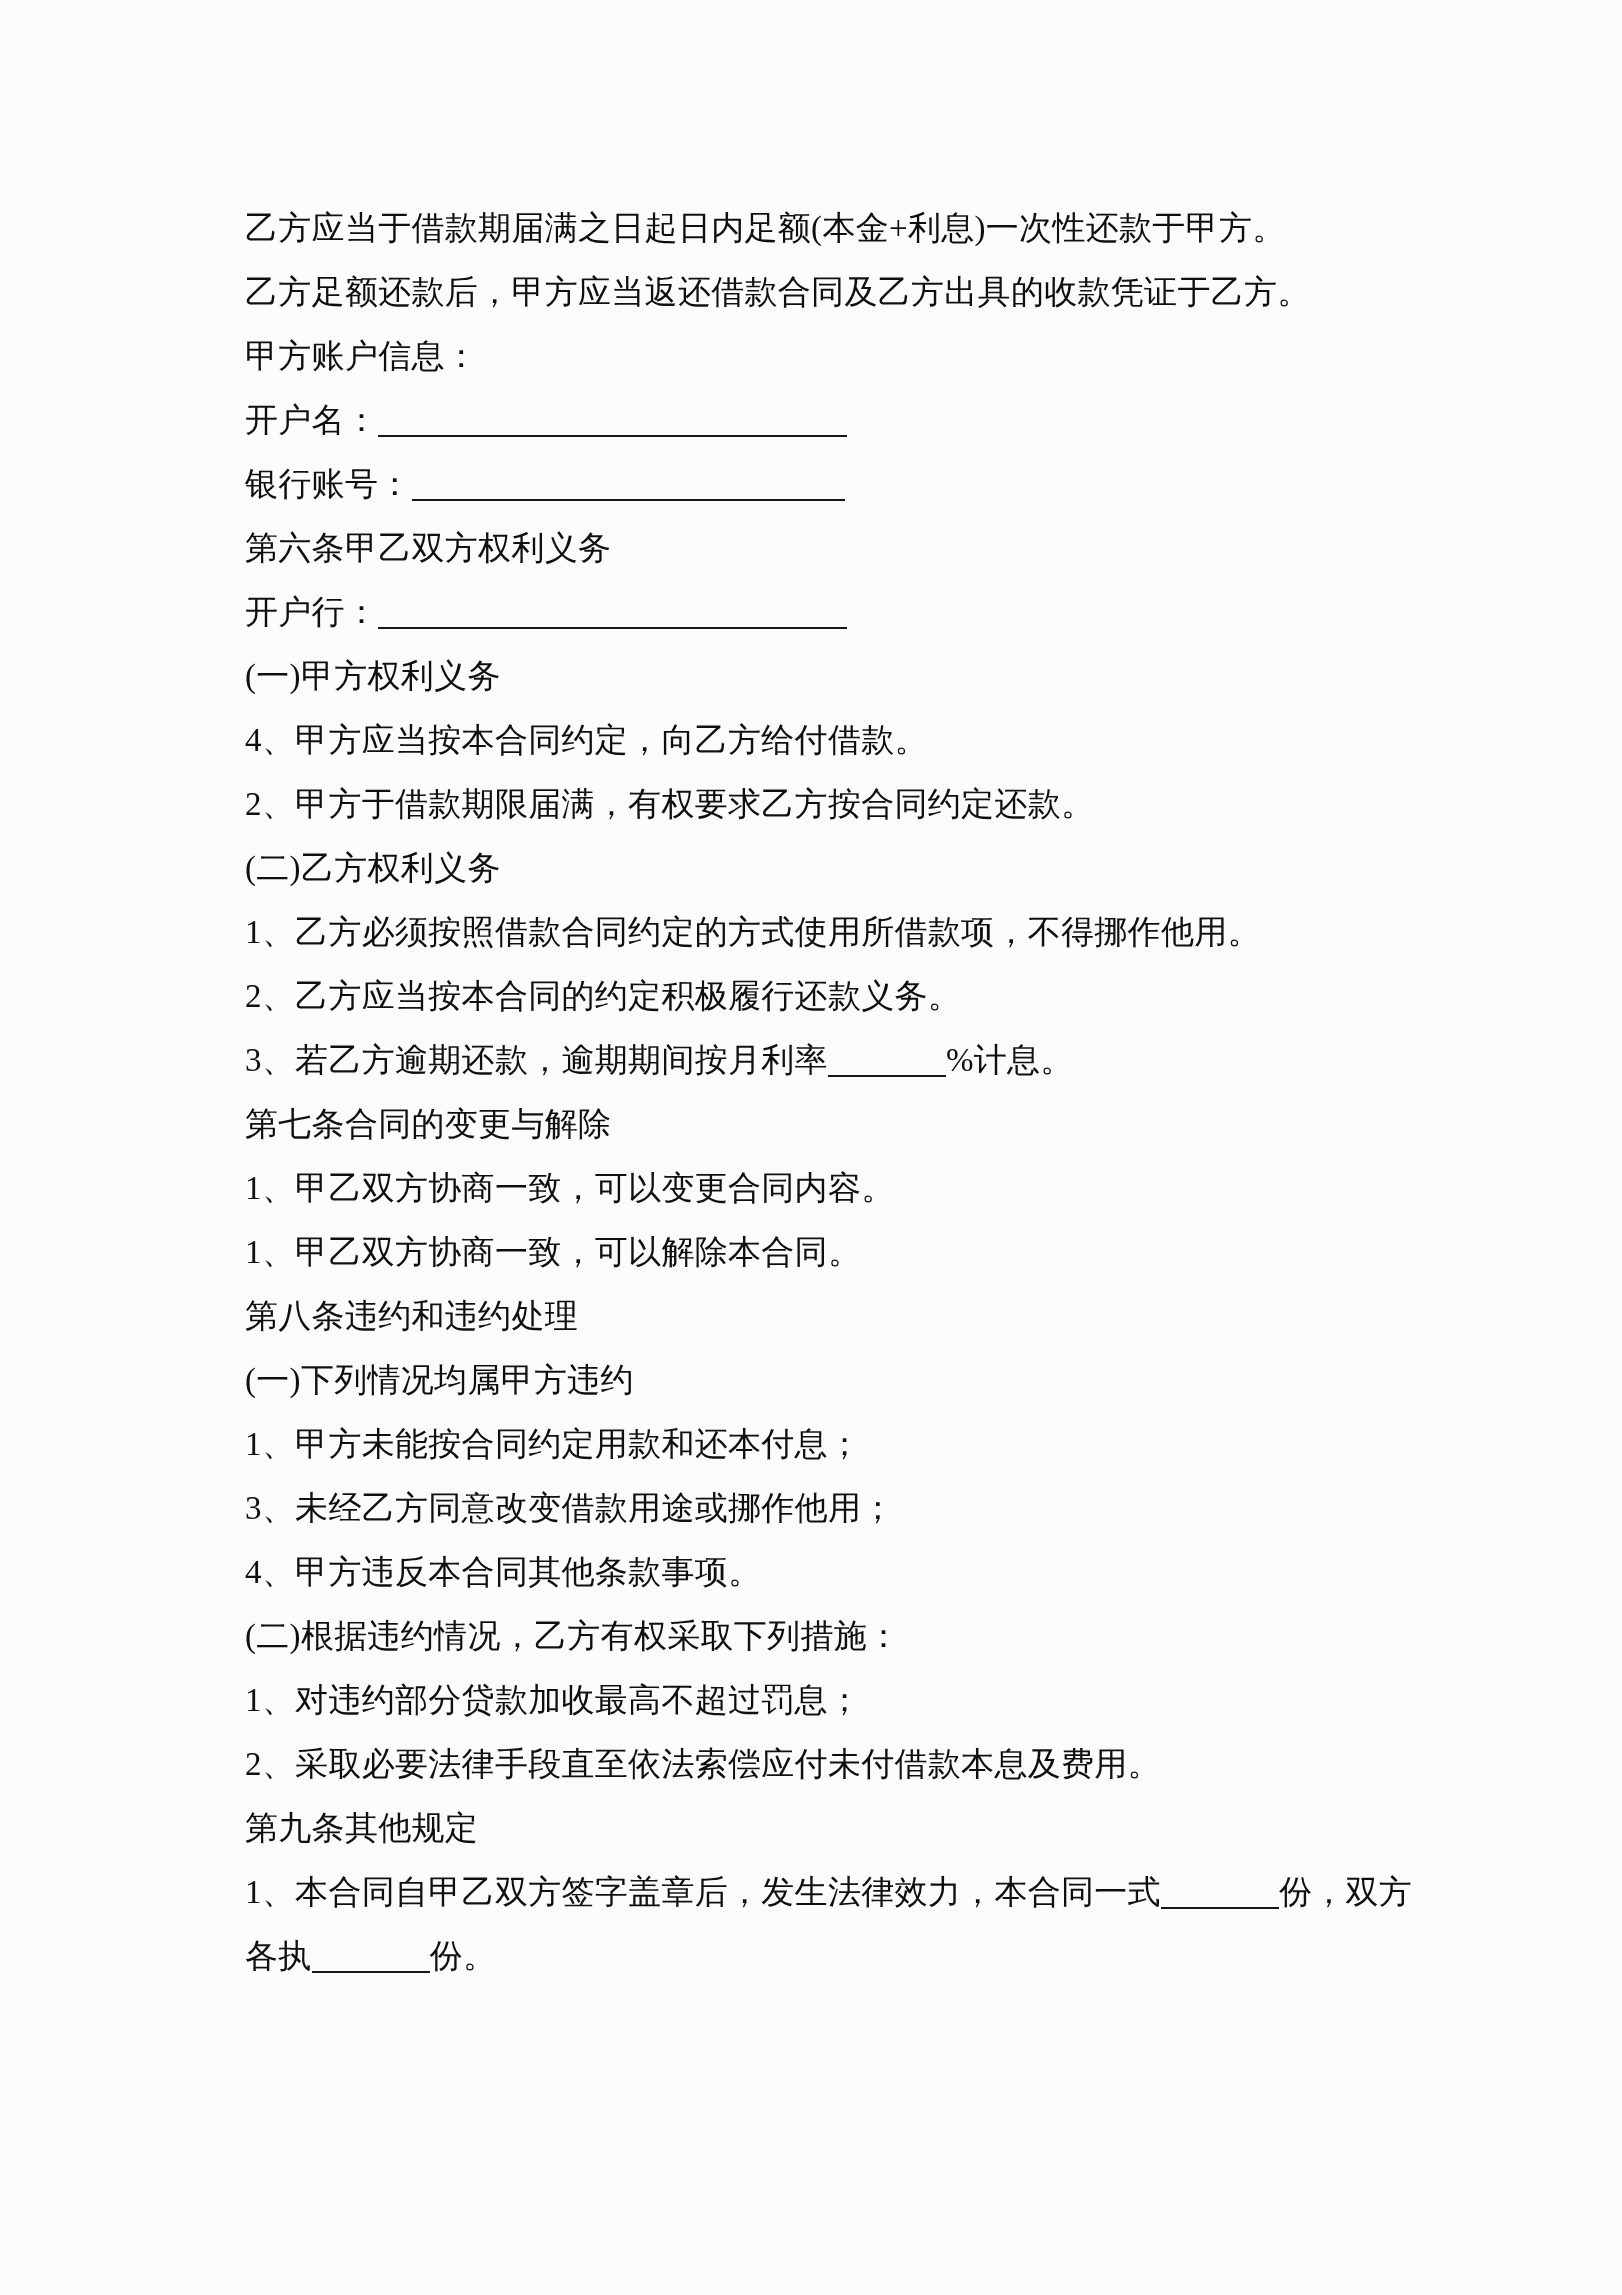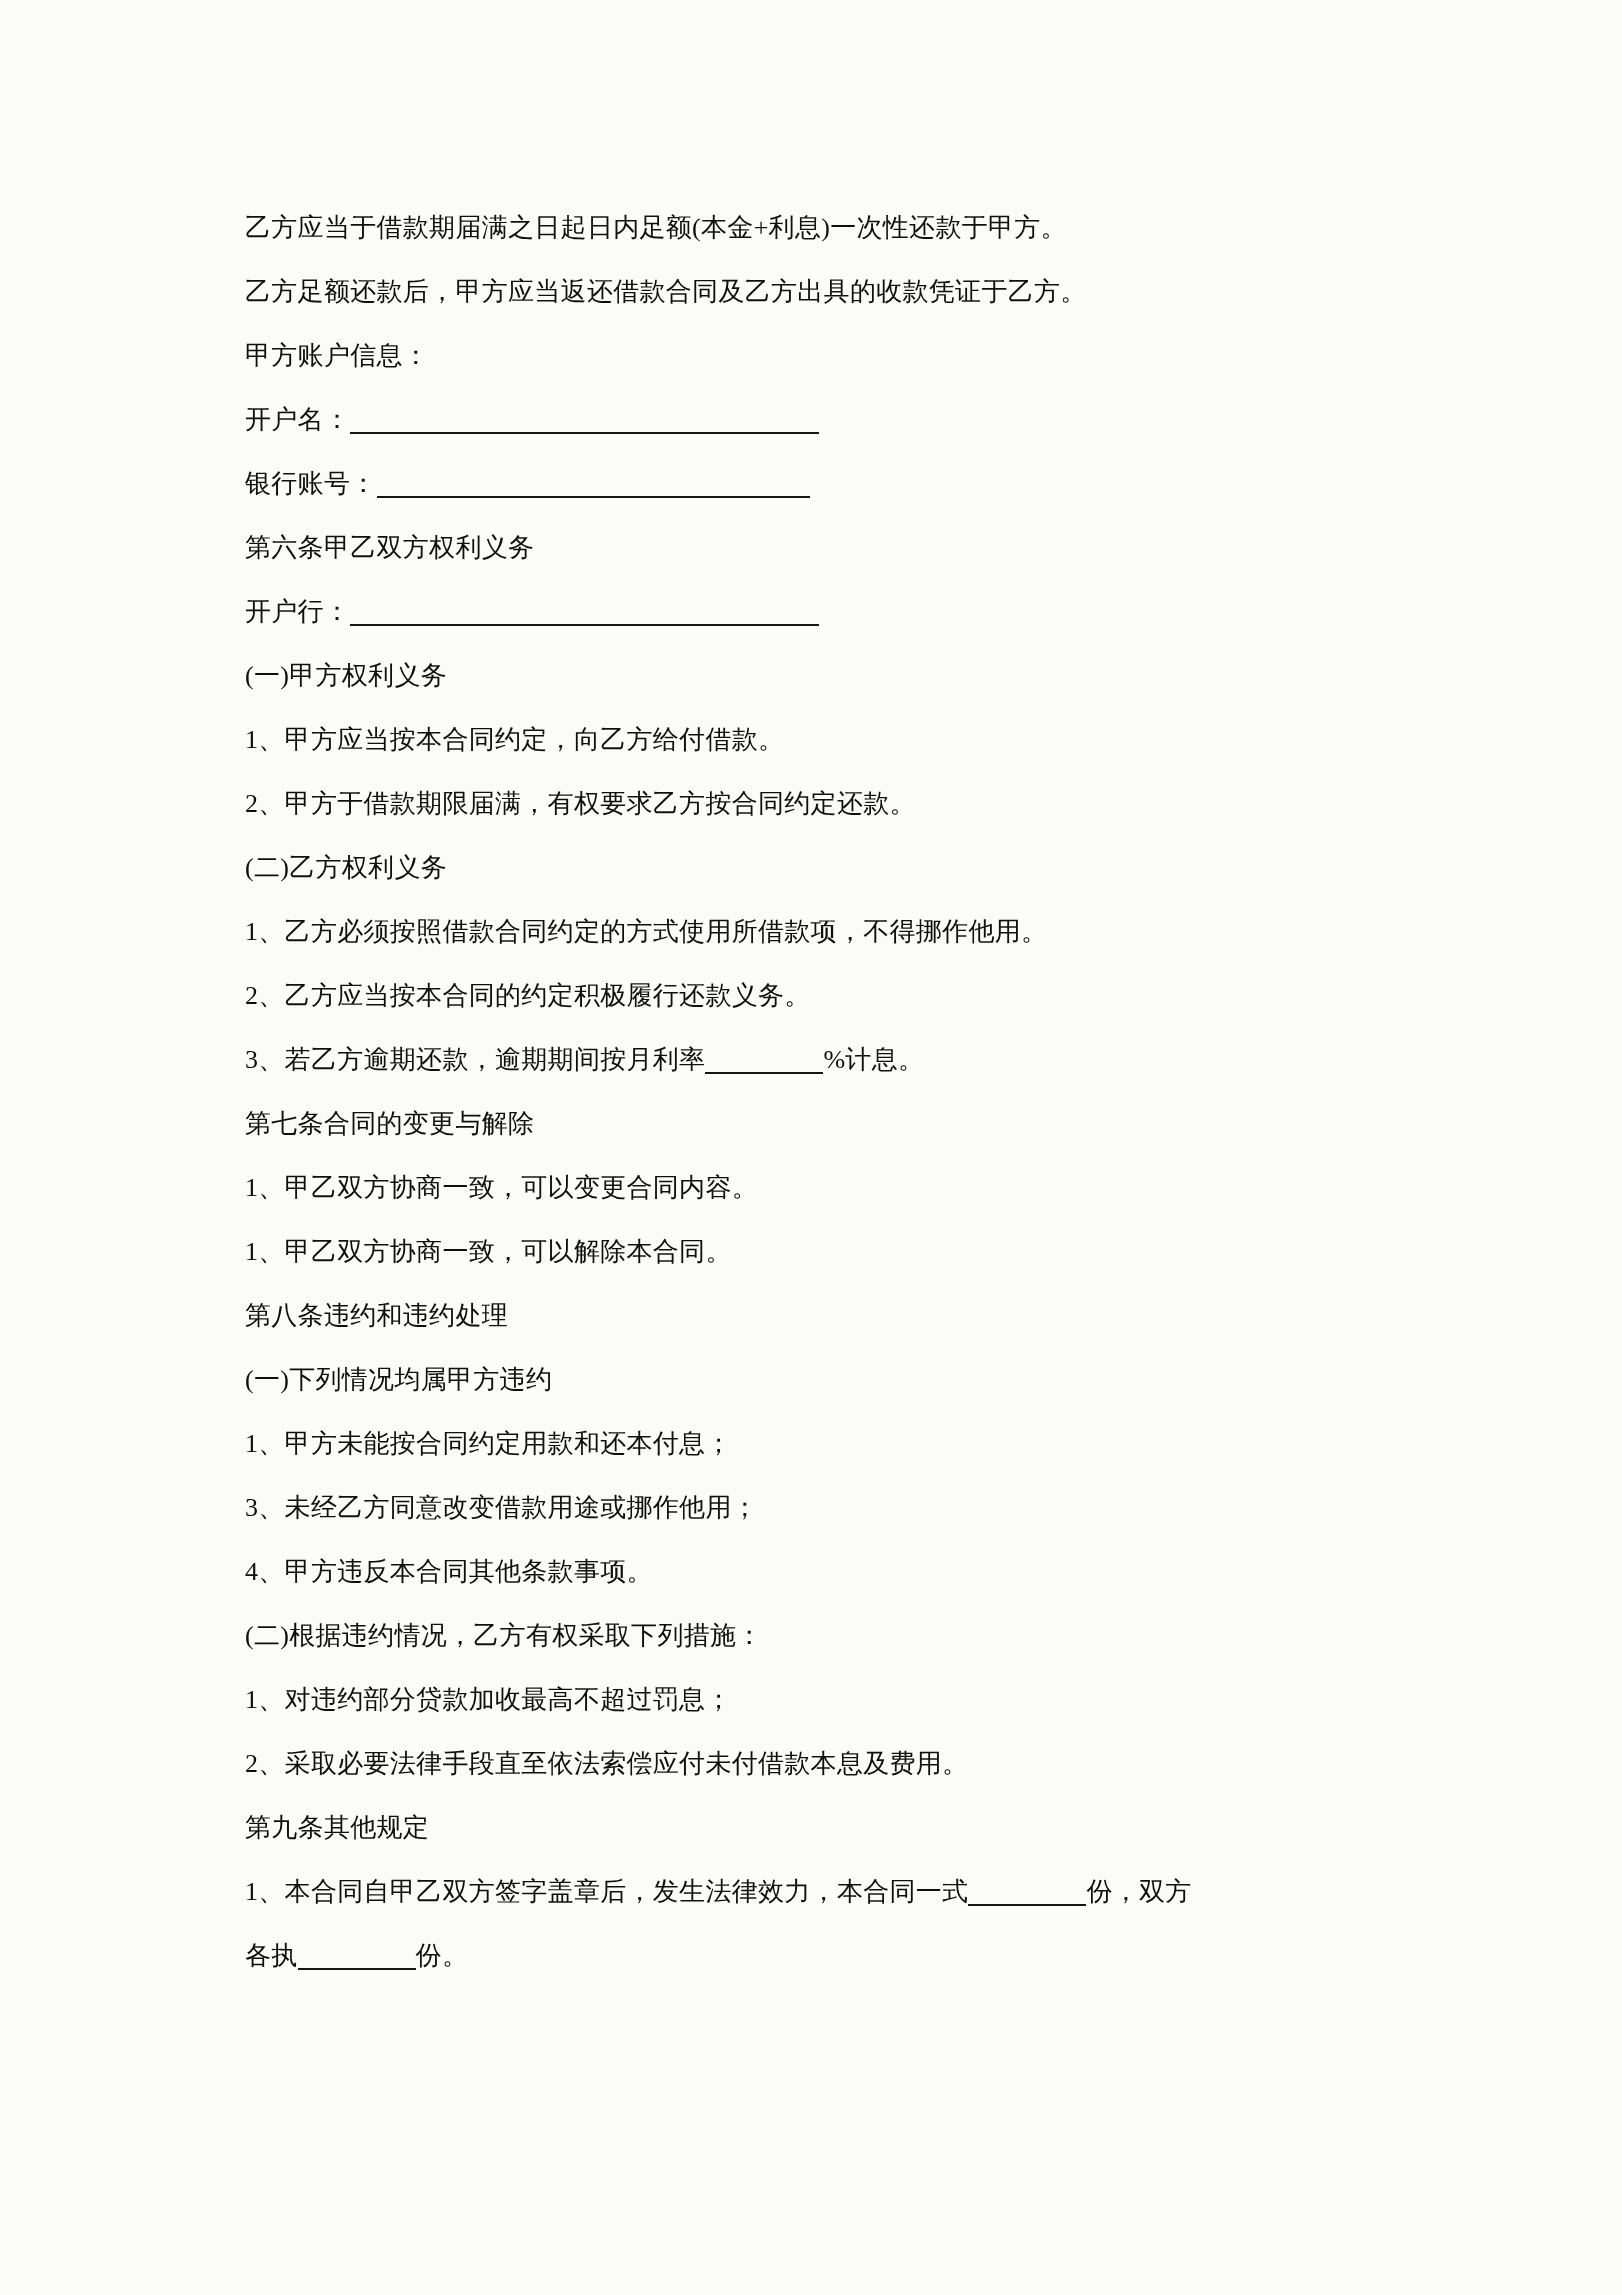--- a/index.html
+++ b/index.html
@@ -16,21 +16,21 @@
     background: #fbfbf9;
     color: #0f0f0f;
     font-family: "Liberation Serif", "DejaVu Serif", serif;
     overflow: hidden;
   }
   .doc {
     position: absolute;
     left: 245px;
     top: 196px;
     width: 1152px;
-    font-size: 26px;
+    font-size: 33px;
     line-height: 64px;
     letter-spacing: 0.3px;
   }
   .line {
     white-space: nowrap;
   }
   .blank {
     display: inline-block;
     height: 0;
     border-bottom: 2.6px solid #161616;
@@ -43,21 +43,21 @@
 <div class="page">
   <div class="doc">
       <div class="line"><span>乙方应当于借款期届满之日起日内足额(本金+利息)一次性还款于甲方。</span></div>
       <div class="line"><span>乙方足额还款后，甲方应当返还借款合同及乙方出具的收款凭证于乙方。</span></div>
       <div class="line"><span>甲方账户信息：</span></div>
       <div class="line"><span>开户名：</span><span class="blank" style="width: 469px;"></span></div>
       <div class="line"><span>银行账号：</span><span class="blank" style="width: 433px;"></span></div>
       <div class="line"><span>第六条甲乙双方权利义务</span></div>
       <div class="line"><span>开户行：</span><span class="blank" style="width: 469px;"></span></div>
       <div class="line"><span>(一)甲方权利义务</span></div>
-      <div class="line"><span>1、甲方应当按本合同约定，向乙方给付借款。</span></div>
+      <div class="line"><span>4、甲方应当按本合同约定，向乙方给付借款。</span></div>
       <div class="line"><span>2、甲方于借款期限届满，有权要求乙方按合同约定还款。</span></div>
       <div class="line"><span>(二)乙方权利义务</span></div>
       <div class="line"><span>1、乙方必须按照借款合同约定的方式使用所借款项，不得挪作他用。</span></div>
       <div class="line"><span>2、乙方应当按本合同的约定积极履行还款义务。</span></div>
       <div class="line"><span>3、若乙方逾期还款，逾期期间按月利率</span><span class="blank" style="width: 118px;"></span><span>%计息。</span></div>
       <div class="line"><span>第七条合同的变更与解除</span></div>
       <div class="line"><span>1、甲乙双方协商一致，可以变更合同内容。</span></div>
       <div class="line"><span>1、甲乙双方协商一致，可以解除本合同。</span></div>
       <div class="line"><span>第八条违约和违约处理</span></div>
       <div class="line"><span>(一)下列情况均属甲方违约</span></div>

